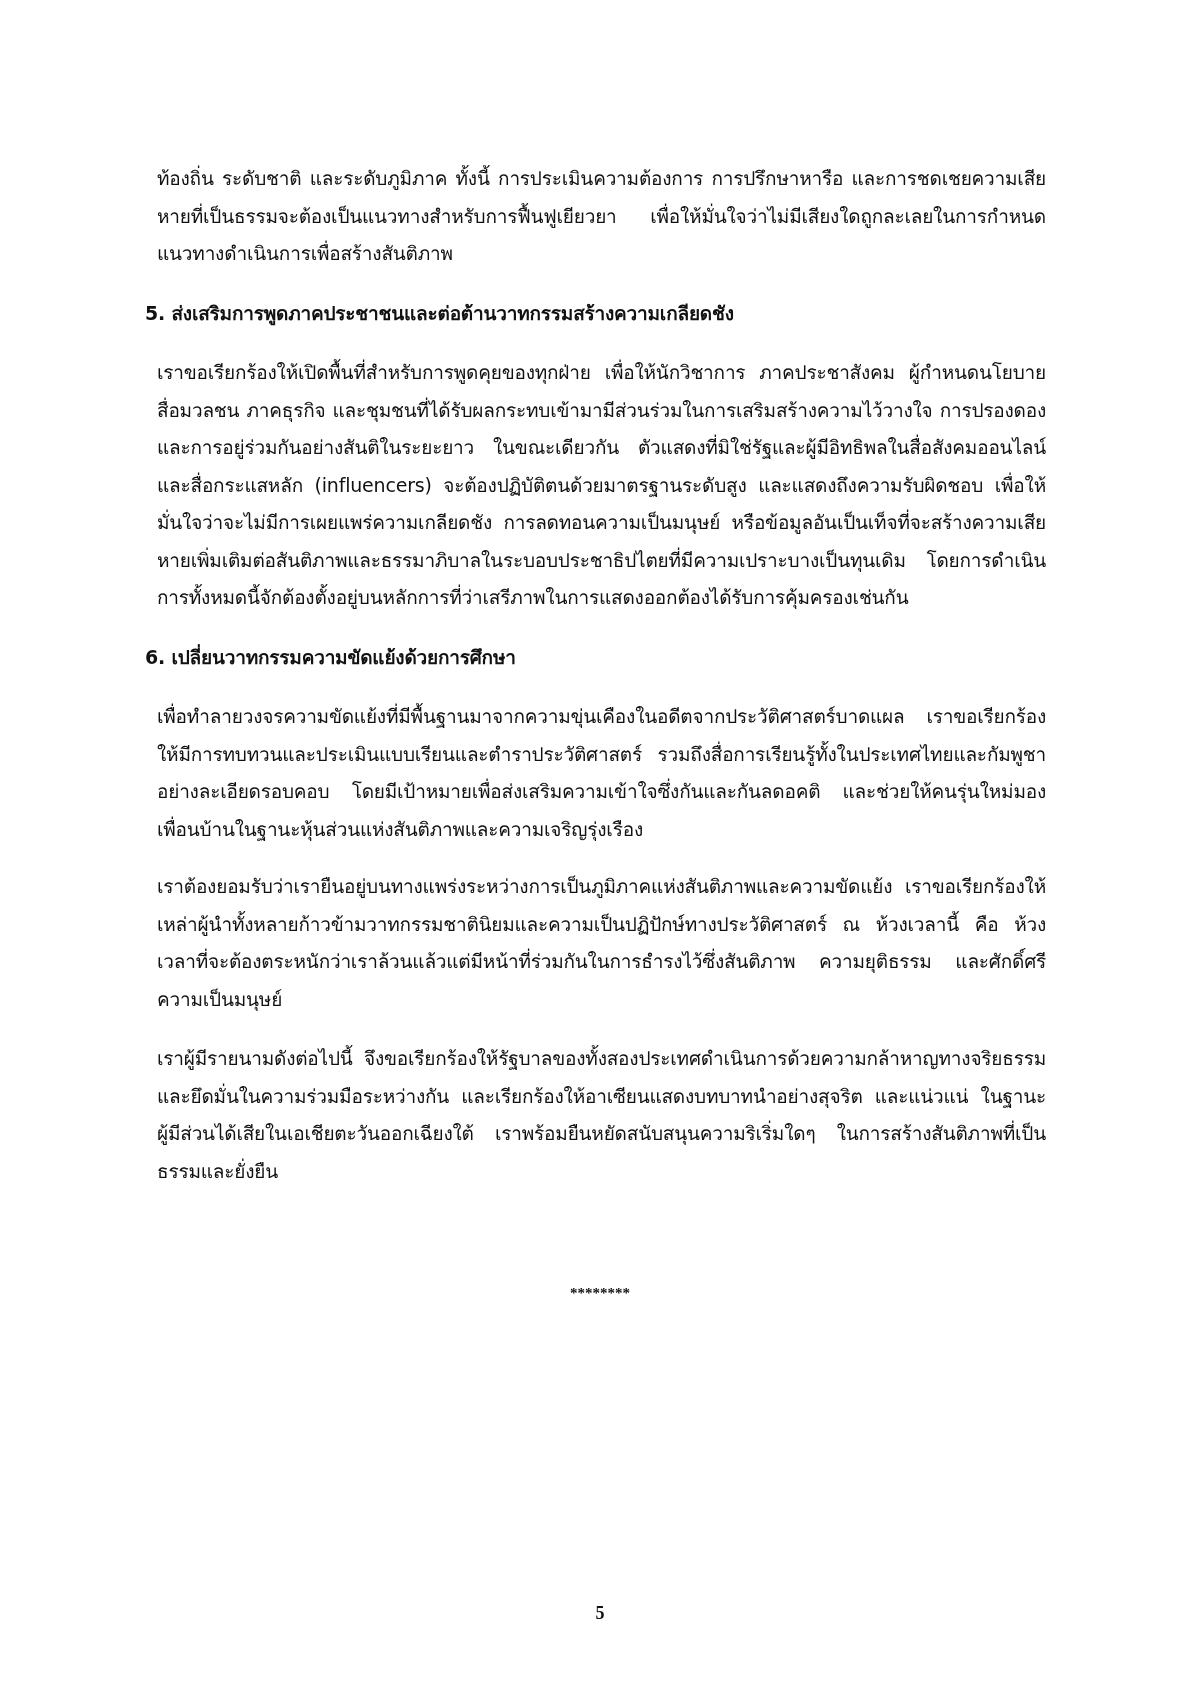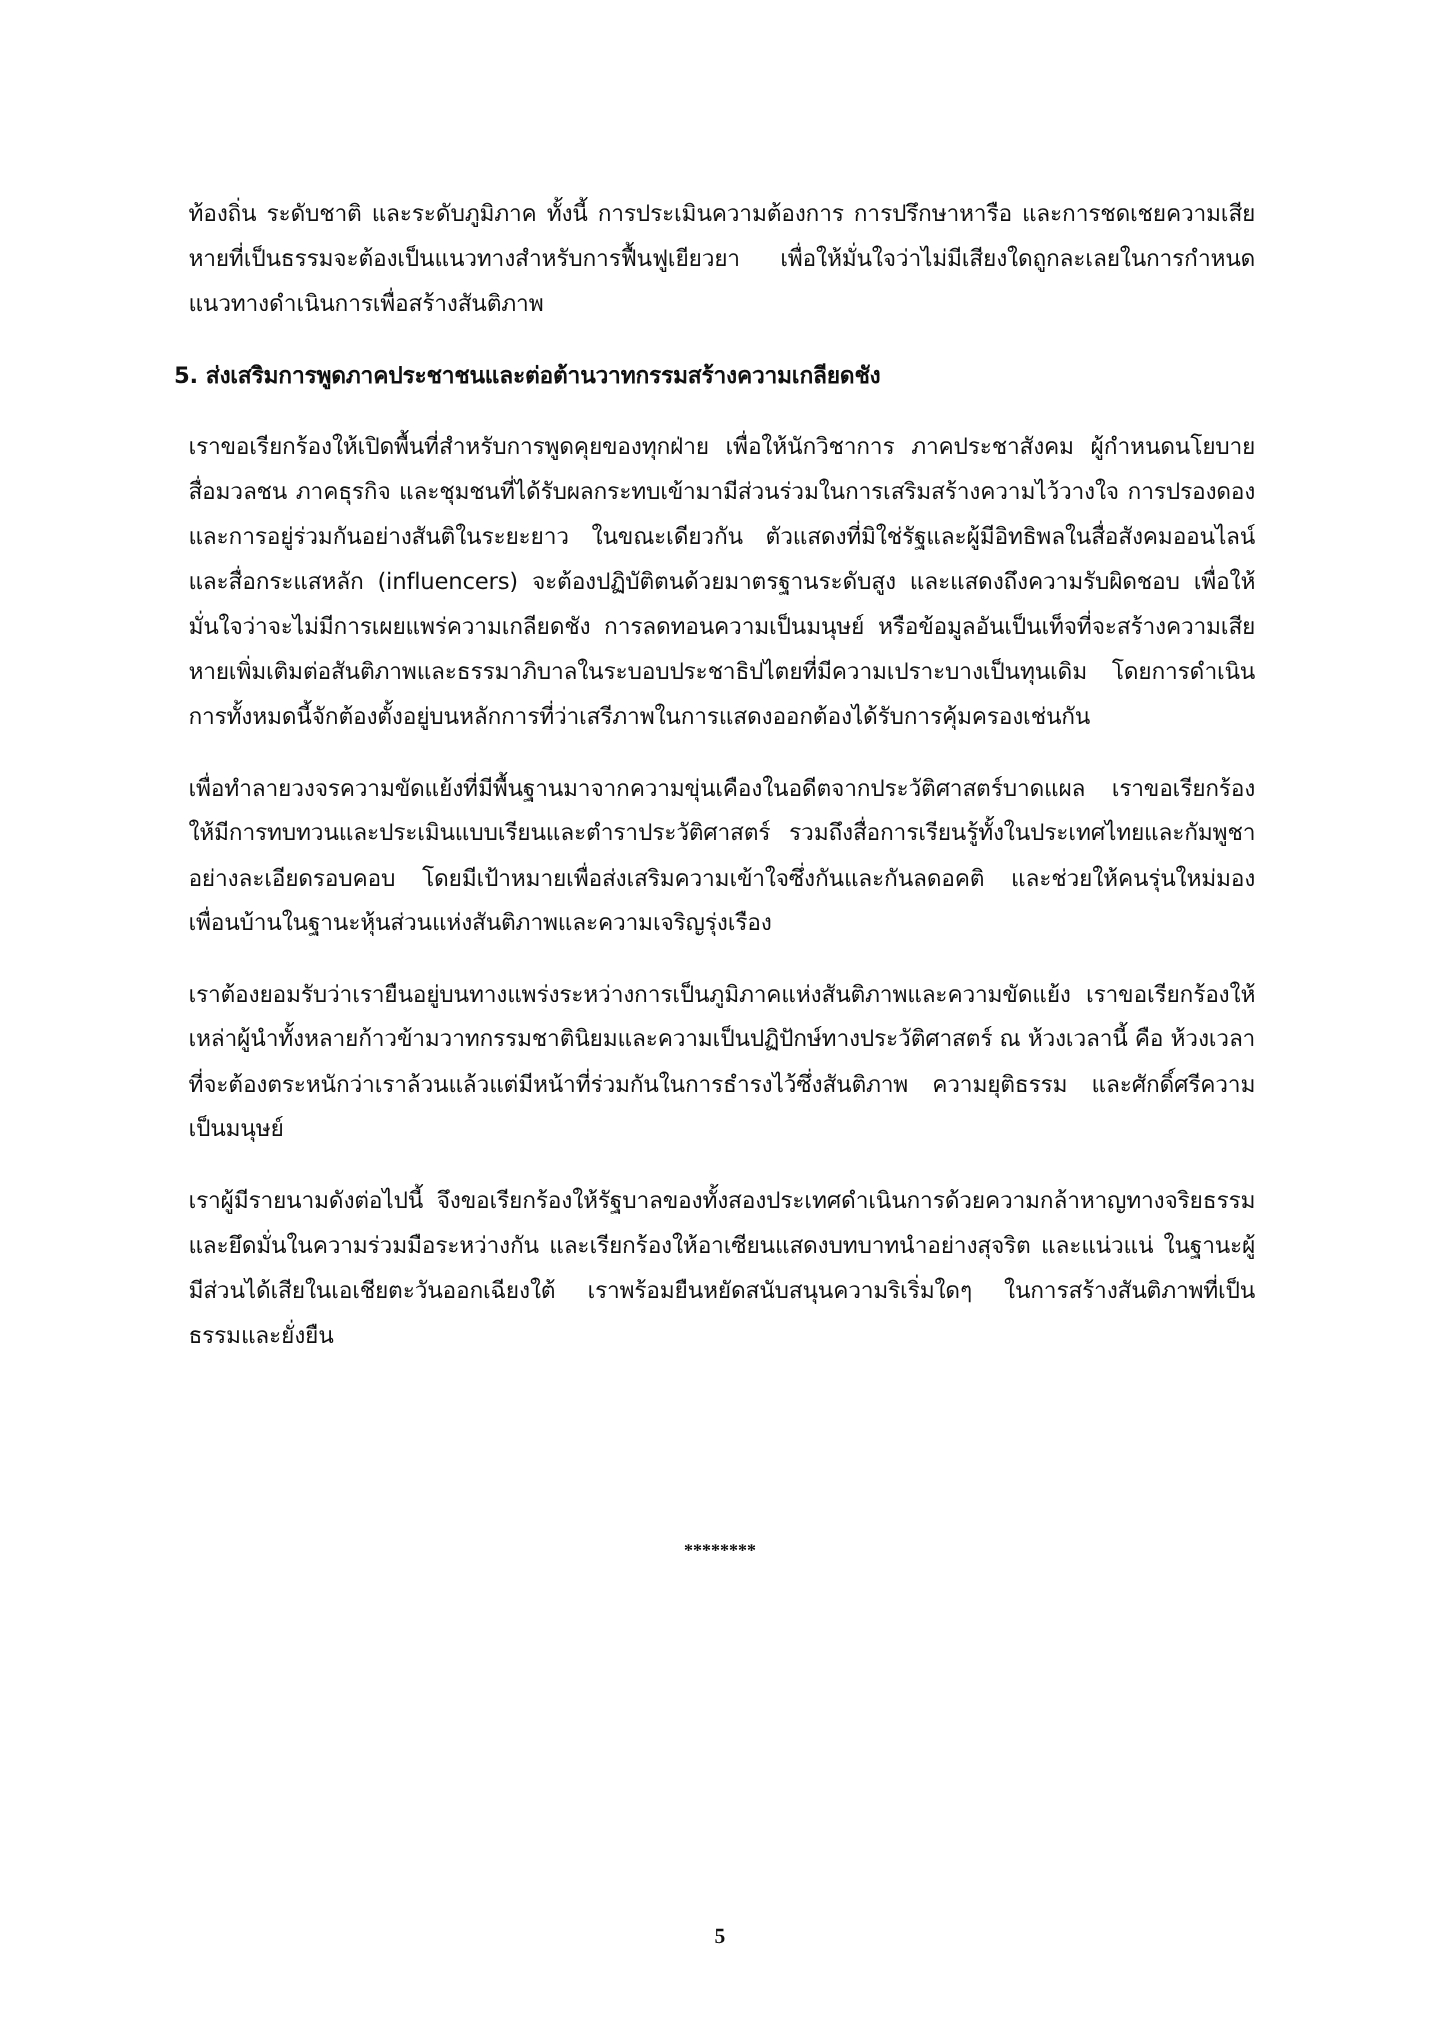--- a/index.html
+++ b/index.html
@@ -31,21 +31,21 @@
   }
   .heading {
     margin: 0;
     font-size: 19px;
     line-height: 37.5px;
     font-weight: bold;
     letter-spacing: -0.2px;
   }
   .gap-before-heading { margin-top: 22px; }
   .gap-after-heading { margin-top: 22px; }
-  .gap-para { margin-top: 22px; }
+  .gap-para { margin-top: 22px; font-family: Liberation Mono, monospace; }
   .separator {
     position: absolute;
     left: 0;
     width: 1200px;
     top: 1285px;
     text-align: center;
     font-family: "Liberation Serif", serif;
     font-weight: bold;
     font-size: 15px;
     letter-spacing: 0px;
@@ -66,20 +66,21 @@
 
 <div class="page">
   <p class="para">ท้องถิ่น ระดับชาติ และระดับภูมิภาค ทั้งนี้ การประเมินความต้องการ การปรึกษาหารือ และการชดเชยความเสียหายที่เป็นธรรมจะต้องเป็นแนวทางสำหรับการฟื้นฟูเยียวยา เพื่อให้มั่นใจว่าไม่มีเสียงใดถูกละเลยในการกำหนดแนวทางดำเนินการเพื่อสร้างสันติภาพ</p>
 
   <section>
     <h2 class="heading gap-before-heading">5. ส่งเสริมการพูดภาคประชาชนและต่อต้านวาทกรรมสร้างความเกลียดชัง</h2>
     <p class="para gap-after-heading">เราขอเรียกร้องให้เปิดพื้นที่สำหรับการพูดคุยของทุกฝ่าย เพื่อให้นักวิชาการ ภาคประชาสังคม ผู้กำหนดนโยบาย สื่อมวลชน ภาคธุรกิจ และชุมชนที่ได้รับผลกระทบเข้ามามีส่วนร่วมในการเสริมสร้างความไว้วางใจ การปรองดอง และการอยู่ร่วมกันอย่างสันติในระยะยาว ในขณะเดียวกัน ตัวแสดงที่มิใช่รัฐและผู้มีอิทธิพลในสื่อสังคมออนไลน์และสื่อกระแสหลัก (influencers) จะต้องปฏิบัติตนด้วยมาตรฐานระดับสูง และแสดงถึงความรับผิดชอบ เพื่อให้มั่นใจว่าจะไม่มีการเผยแพร่ความเกลียดชัง การลดทอนความเป็นมนุษย์ หรือข้อมูลอันเป็นเท็จที่จะสร้างความเสียหายเพิ่มเติมต่อสันติภาพและธรรมาภิบาลในระบอบประชาธิปไตยที่มีความเปราะบางเป็นทุนเดิม โดยการดำเนินการทั้งหมดนี้จักต้องตั้งอยู่บนหลักการที่ว่าเสรีภาพในการแสดงออกต้องได้รับการคุ้มครองเช่นกัน</p>
   </section>
 
   <section>
+    <h2 class="heading gap-before-heading">6. เปลี่ยนวาทกรรมความขัดแย้งด้วยการศึกษา</h2>
     <p class="para gap-after-heading">เพื่อทำลายวงจรความขัดแย้งที่มีพื้นฐานมาจากความขุ่นเคืองในอดีตจากประวัติศาสตร์บาดแผล เราขอเรียกร้องให้มีการทบทวนและประเมินแบบเรียนและตำราประวัติศาสตร์ รวมถึงสื่อการเรียนรู้ทั้งในประเทศไทยและกัมพูชาอย่างละเอียดรอบคอบ โดยมีเป้าหมายเพื่อส่งเสริมความเข้าใจซึ่งกันและกันลดอคติ และช่วยให้คนรุ่นใหม่มองเพื่อนบ้านในฐานะหุ้นส่วนแห่งสันติภาพและความเจริญรุ่งเรือง</p>
     <p class="para gap-para">เราต้องยอมรับว่าเรายืนอยู่บนทางแพร่งระหว่างการเป็นภูมิภาคแห่งสันติภาพและความขัดแย้ง เราขอเรียกร้องให้เหล่าผู้นำทั้งหลายก้าวข้ามวาทกรรมชาตินิยมและความเป็นปฏิปักษ์ทางประวัติศาสตร์ ณ ห้วงเวลานี้ คือ ห้วงเวลาที่จะต้องตระหนักว่าเราล้วนแล้วแต่มีหน้าที่ร่วมกันในการธำรงไว้ซึ่งสันติภาพ ความยุติธรรม และศักดิ์ศรีความเป็นมนุษย์</p>
     <p class="para gap-para">เราผู้มีรายนามดังต่อไปนี้ จึงขอเรียกร้องให้รัฐบาลของทั้งสองประเทศดำเนินการด้วยความกล้าหาญทางจริยธรรมและยึดมั่นในความร่วมมือระหว่างกัน และเรียกร้องให้อาเซียนแสดงบทบาทนำอย่างสุจริต และแน่วแน่ ในฐานะผู้มีส่วนได้เสียในเอเชียตะวันออกเฉียงใต้ เราพร้อมยืนหยัดสนับสนุนความริเริ่มใดๆ ในการสร้างสันติภาพที่เป็นธรรมและยั่งยืน</p>
   </section>
 </div>
 
 <div class="separator">********</div>
 <div class="page-number">5</div>
 
 </body></html>

